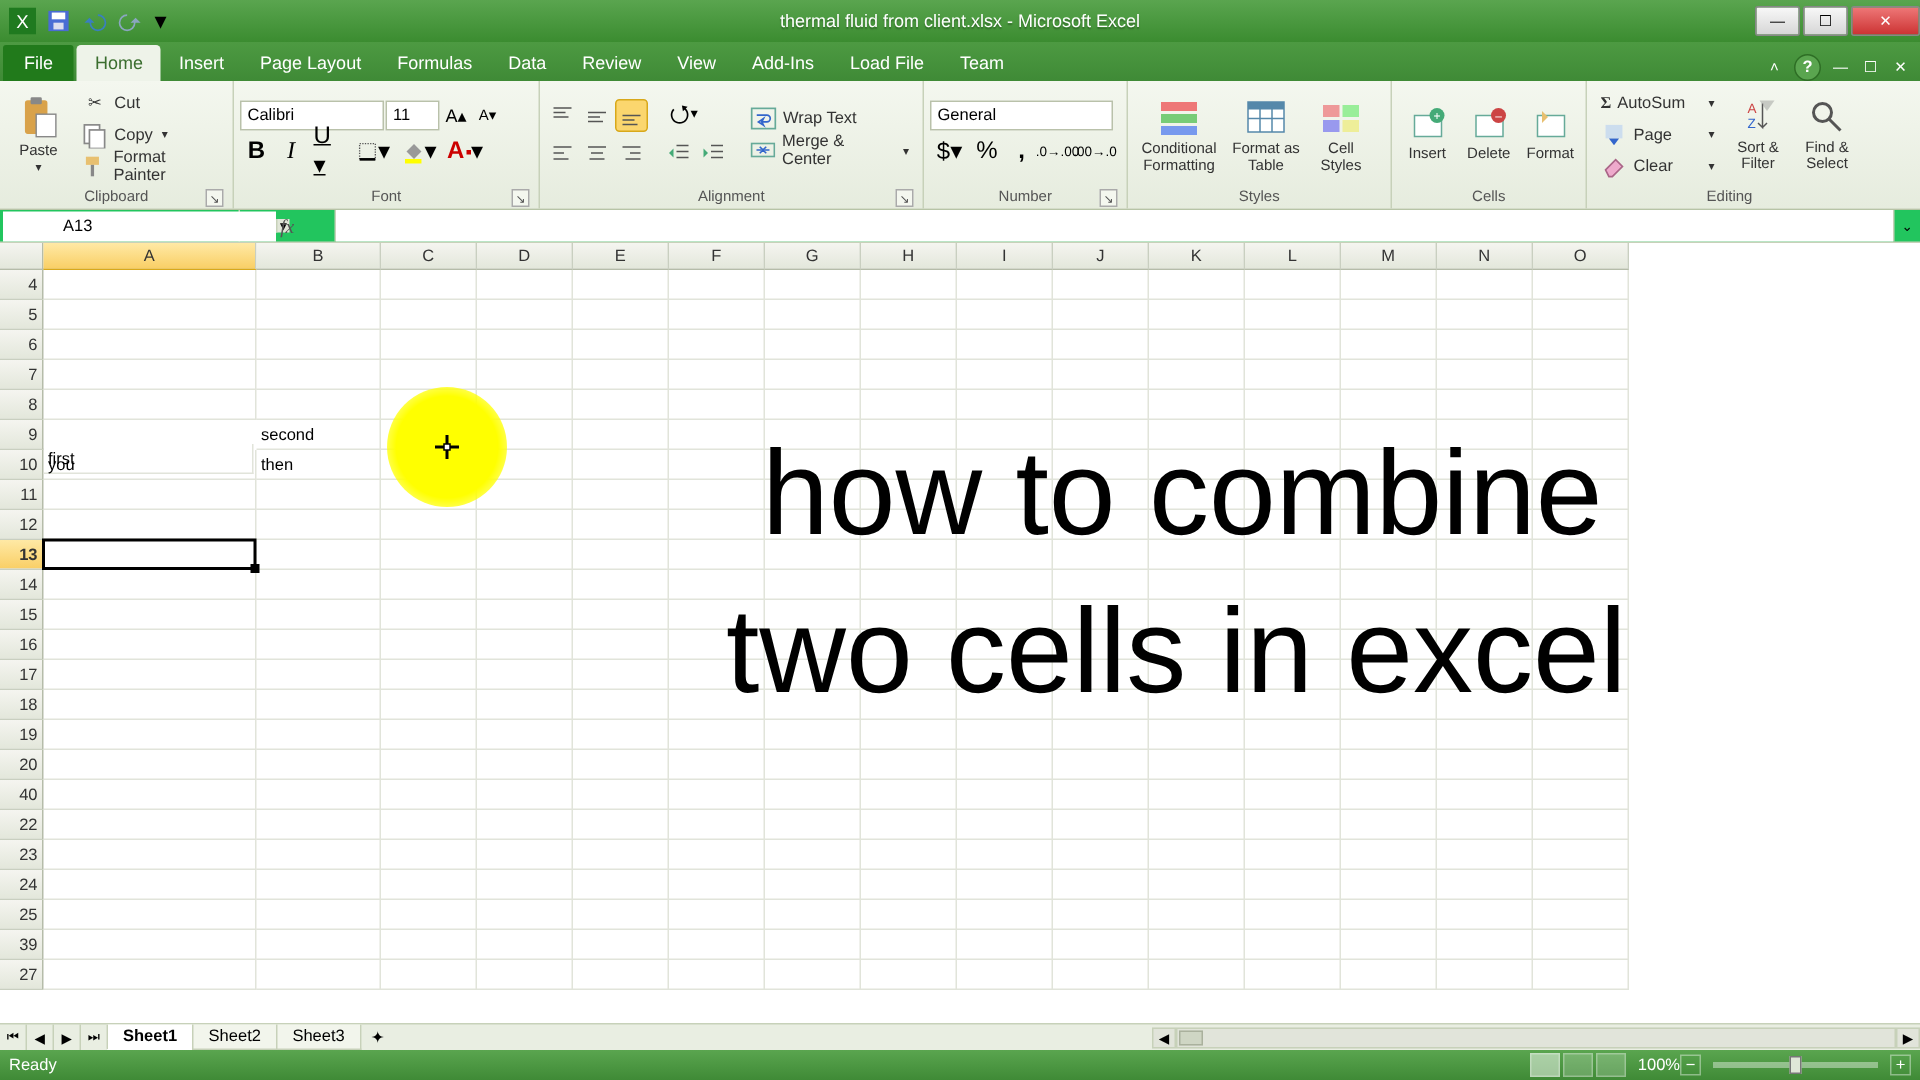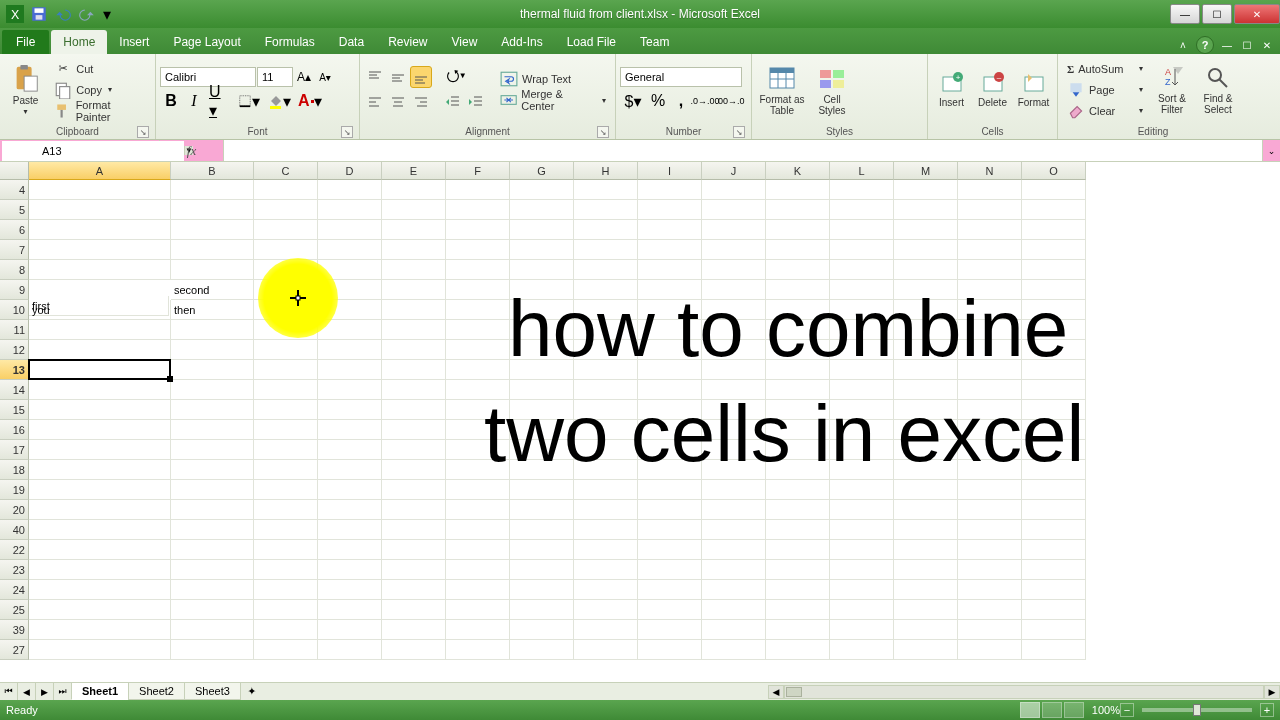--- a/index.html
+++ b/index.html
@@ -42,21 +42,21 @@
 .sq { width: 18px; height: 18px; }
 
 .font-select, .size-select { border: 1px solid #b9c1aa; background: #fff; font-size: 11px; height: 20px; }
 .font-select { width: 96px; padding-left: 4px; }
 .size-select { width: 36px; padding-left: 4px; }
 .nfmt-select { width: 122px; border: 1px solid #b9c1aa; background:#fff; height:20px; font-size:11px; padding-left:4px; }
 
 .toggled { background: #fbd66e !important; border: 1px solid #d8a81a !important; }
 
 
-.fbar { height: 22px; background: #f9a8d4; border-bottom: 1px solid #c7d1b9; display: flex; align-items: stretch; }
+.fbar { height: 22px; background: #22c55e; border-bottom: 1px solid #c7d1b9; display: flex; align-items: stretch; }
 .namebox { width: 160px; border-right: 1px solid #c7d1b9; display: flex; align-items: center; }
 .namebox input { flex: 1; border: none; background: #fff; height: 20px; margin: 1px 0 1px 2px; font-size: 11px; padding-left: 40px; }
 .namebox .dd { width: 16px; background: #e1e6d8; border-left: 1px solid #c7d1b9; display:flex; align-items:center; justify-content:center; font-size:8px; cursor:pointer; }
 .fx-btns { width: 64px; display: flex; align-items: center; justify-content: center; gap: 4px; border-right: 1px solid #c7d1b9; }
 .fx-btns .fx { font-style: italic; font-family: "Times New Roman"; font-size: 13px; color:#555; }
 .formula-input { flex: 1; border: none; background: #fff; font-size: 11px; padding-left: 4px; }
 .fbar .expand { width: 18px; display:flex; align-items:center; justify-content:center; border-left:1px solid #c7d1b9; font-size:9px; cursor:pointer; }
 
 
 .grid-wrap { position: absolute; top: 162px; left: 0; right: 0; bottom: 48px; overflow: hidden; background: #fff; }
@@ -363,20 +363,30 @@
       </div>
     </div>
     <div class="group-label">
         <span>Number</span>
         <span class="launcher">↘</span>
       </div>
   </div>
 
   <div class="group" style="width:176px">
     <div class="group-body">
+      <div class="rbtn big" style="width:60px">
+          <span class="ico" style="width:28px;height:28px">
+            <svg viewBox="0 0 28 28">
+              <rect x="2" y="4" width="24" height="6" fill="#e77"></rect>
+              <rect x="2" y="12" width="24" height="6" fill="#7c7"></rect>
+              <rect x="2" y="20" width="24" height="6" fill="#79e"></rect>
+            </svg>
+          </span>
+          <span>Conditional Formatting</span>
+        </div>
       <div class="rbtn big" style="width:52px">
           <span class="ico" style="width:28px;height:28px">
             <svg viewBox="0 0 28 28">
               <rect x="2" y="4" width="24" height="20" fill="#fff" stroke="#58a"></rect>
               <rect x="2" y="4" width="24" height="5" fill="#58a"></rect>
               <line x1="10" y1="4" x2="10" y2="24" stroke="#58a"></line>
               <line x1="18" y1="4" x2="18" y2="24" stroke="#58a"></line>
               <line x1="2" y1="15" x2="26" y2="15" stroke="#58a"></line>
             </svg>
           </span>

